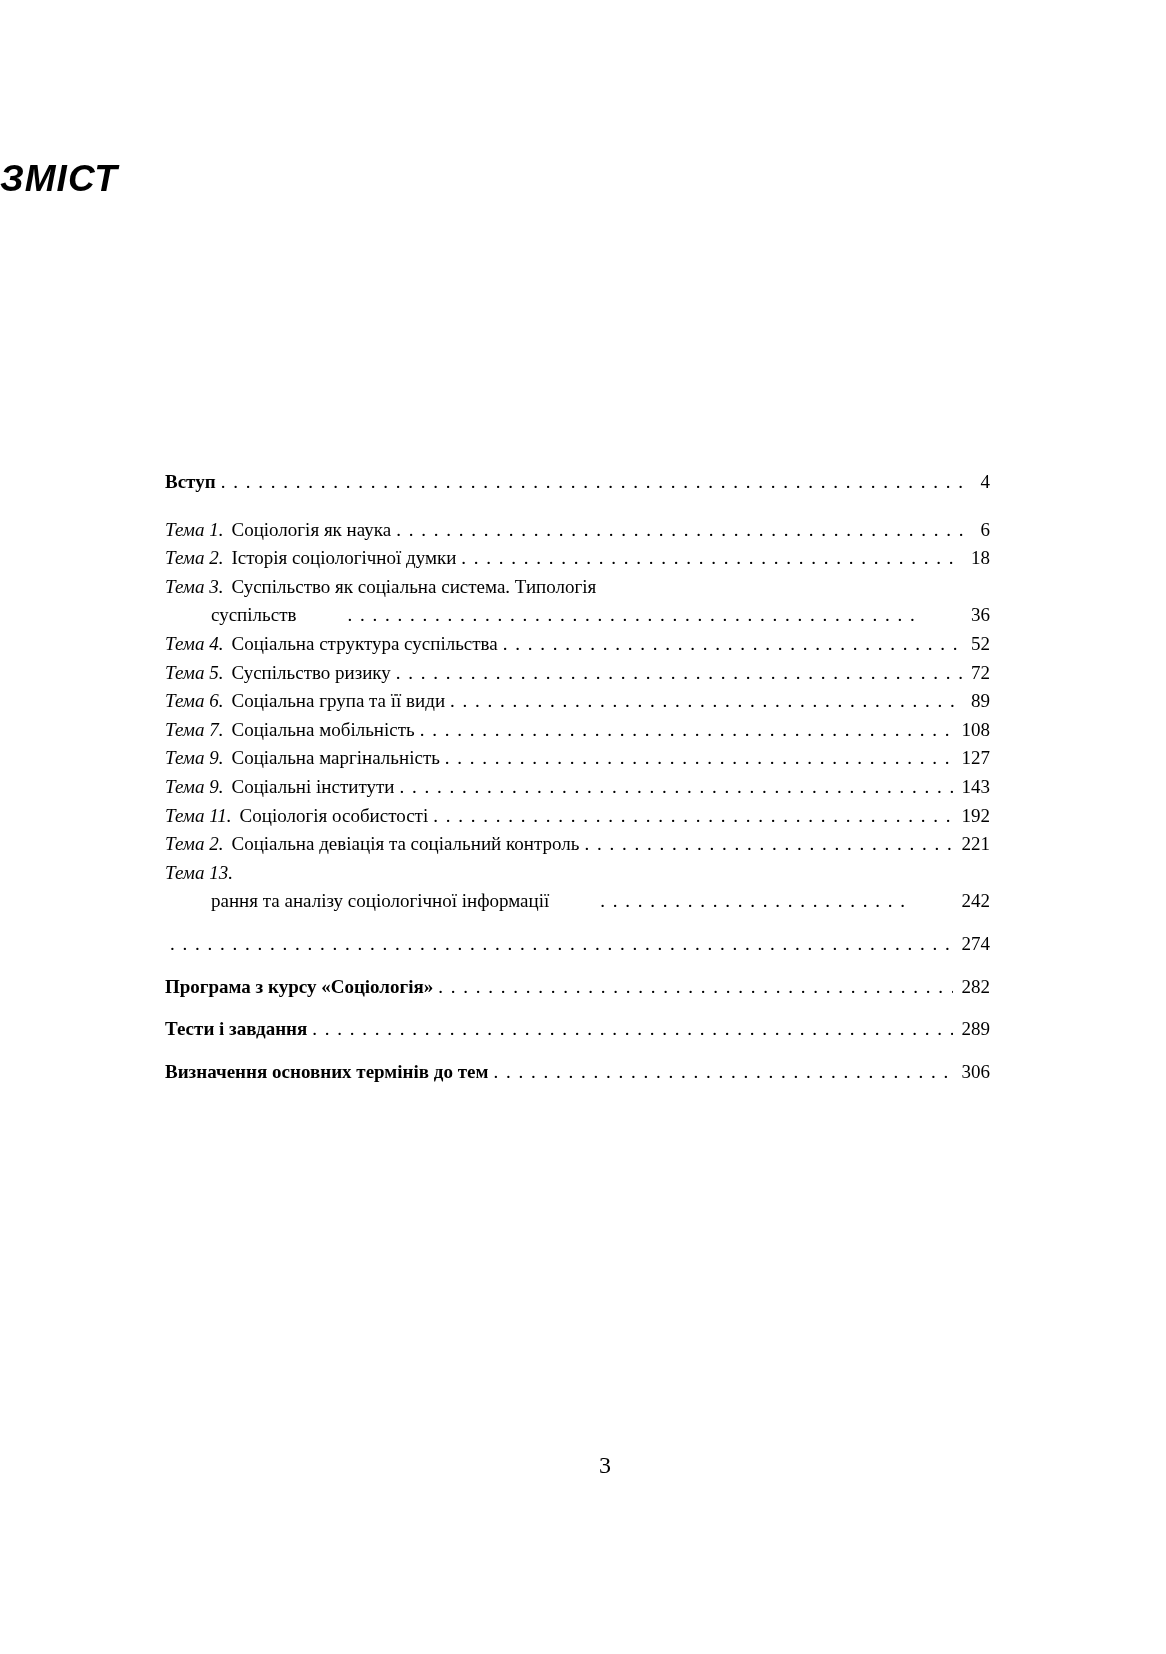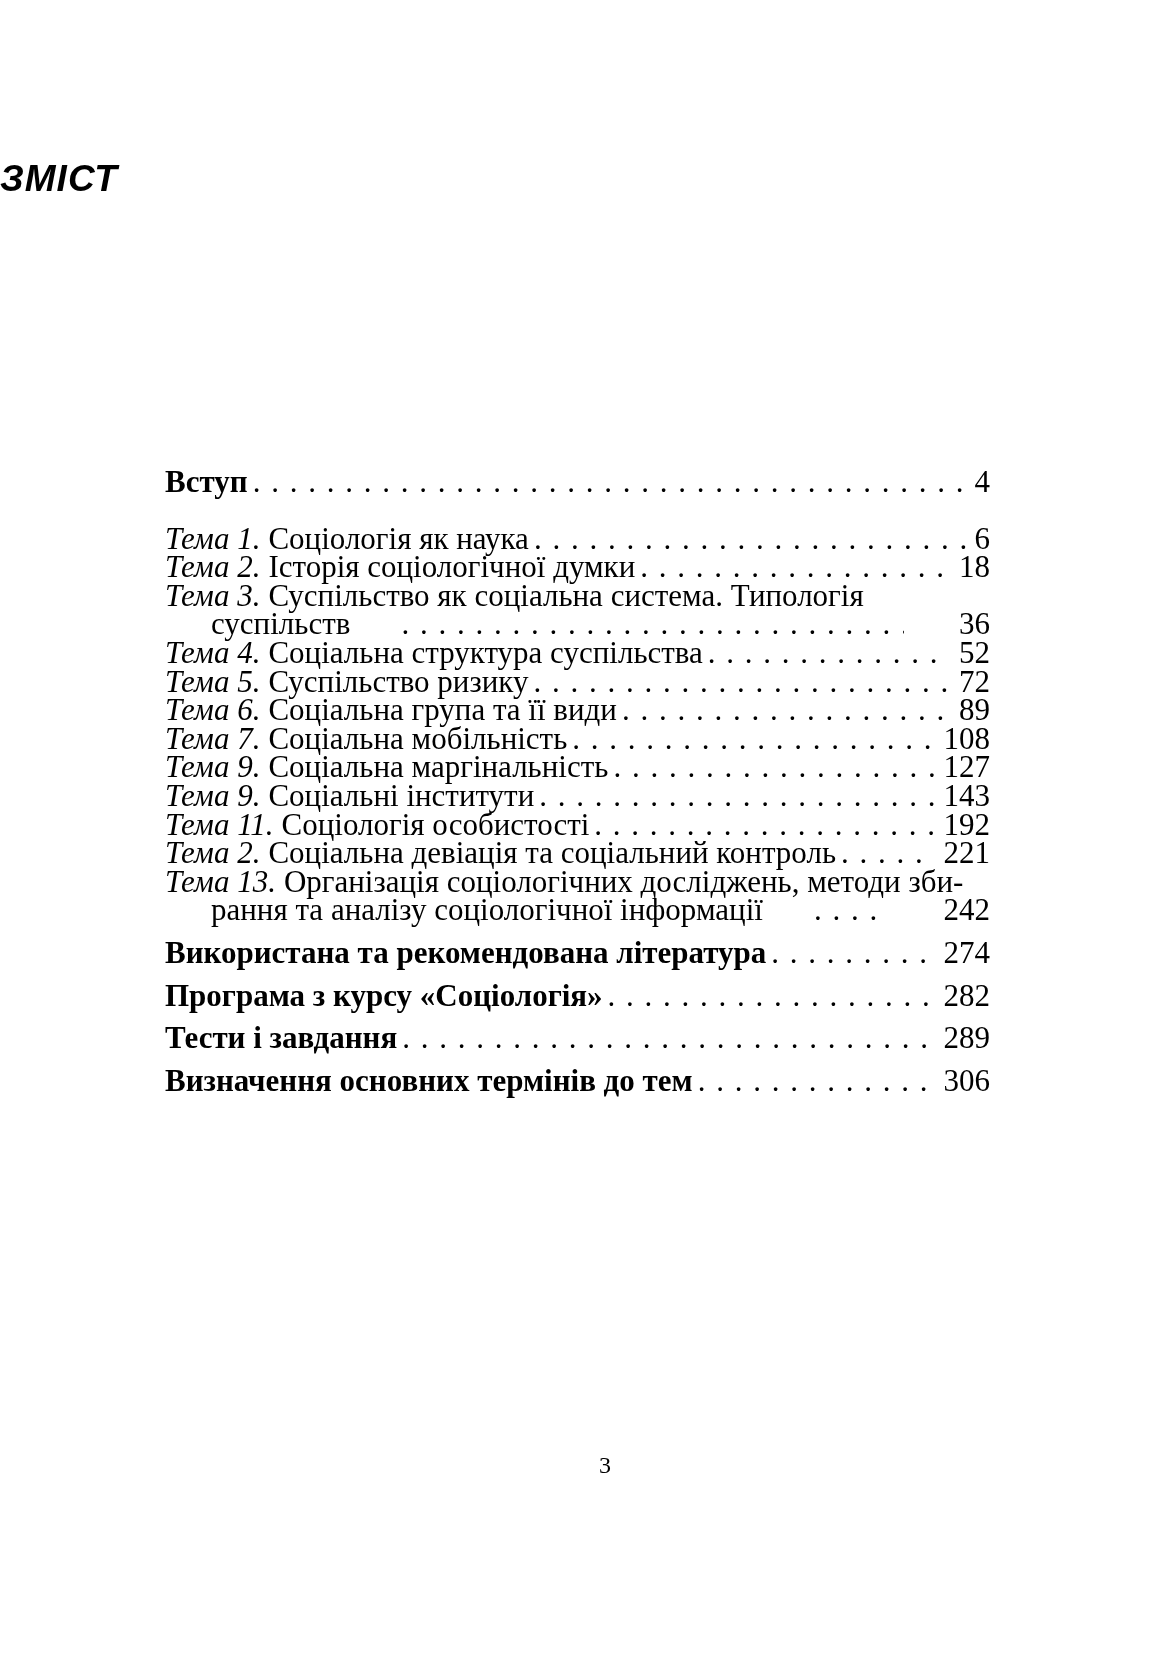--- a/index.html
+++ b/index.html
@@ -21,40 +21,40 @@
     line-height: 42px;
     letter-spacing: 1px;
   }
   .toc {
     margin: 268px 176px 0 165px; 
   }
   .entry { }
   .line {
     display: flex;
     align-items: baseline;
-    font-size: 31px;
+    font-size: 19px;
     line-height: 28.6px;
     white-space: nowrap;
   }
   .line2 { padding-left: 46px; gap: 46px; }
   .prefix { font-style: italic; margin-right: 8px; }
   .text.bold { font-weight: bold; }
   .leader {
     flex: 1 1 auto;
     min-width: 0;
     overflow: hidden;
     white-space: nowrap;
     padding-left: 5px;
   }
   .leader::after {
     content: ". . . . . . . . . . . . . . . . . . . . . . . . . . . . . . . . . . . . . . . . . . . . . . . . . . . . . . . . . . . . . . . . . . . . . . ";
     letter-spacing: 1.5px;
   }
   .pagenum { padding-left: 9px; }
-  .gap-large { margin-top: 28px; }
+  .gap-large { margin-top: 19px; }
   .gap-medium { margin-top: 14px; }
   .footer-pagenum {
     position: absolute;
     left: 0; right: 0;
     top: 1452px;
     text-align: center;
     font-size: 24px;
     transform: translateX(22px);
   }
 </style>
@@ -171,33 +171,31 @@
       <span class="prefix">Тема 2.</span>
       <span class="text">Соціальна девіація та соціальний контроль</span>
       <span class="leader"></span>
       <span class="pagenum">221</span>
     </div>
 
   </div>
     <div class="entry">
     <div class="line line1">
       <span class="prefix">Тема 13.</span>
-      <span class="text">Організація соціологічних досліджень, методи зби-</span>
 
     </div>
     <div class="line line2">
       <span class="text text2">рання та аналізу соціологічної інформації</span>
       <span class="leader"></span>
       <span class="pagenum">242</span>
     </div>
   </div>
     <div class="entry gap-medium">
     <div class="line line1">
 
-      <span class="text bold">Використана та рекомендована література</span>
       <span class="leader"></span>
       <span class="pagenum">274</span>
     </div>
 
   </div>
     <div class="entry gap-medium">
     <div class="line line1">
 
       <span class="text bold">Програма з курсу «Соціологія»</span>
       <span class="leader"></span>

